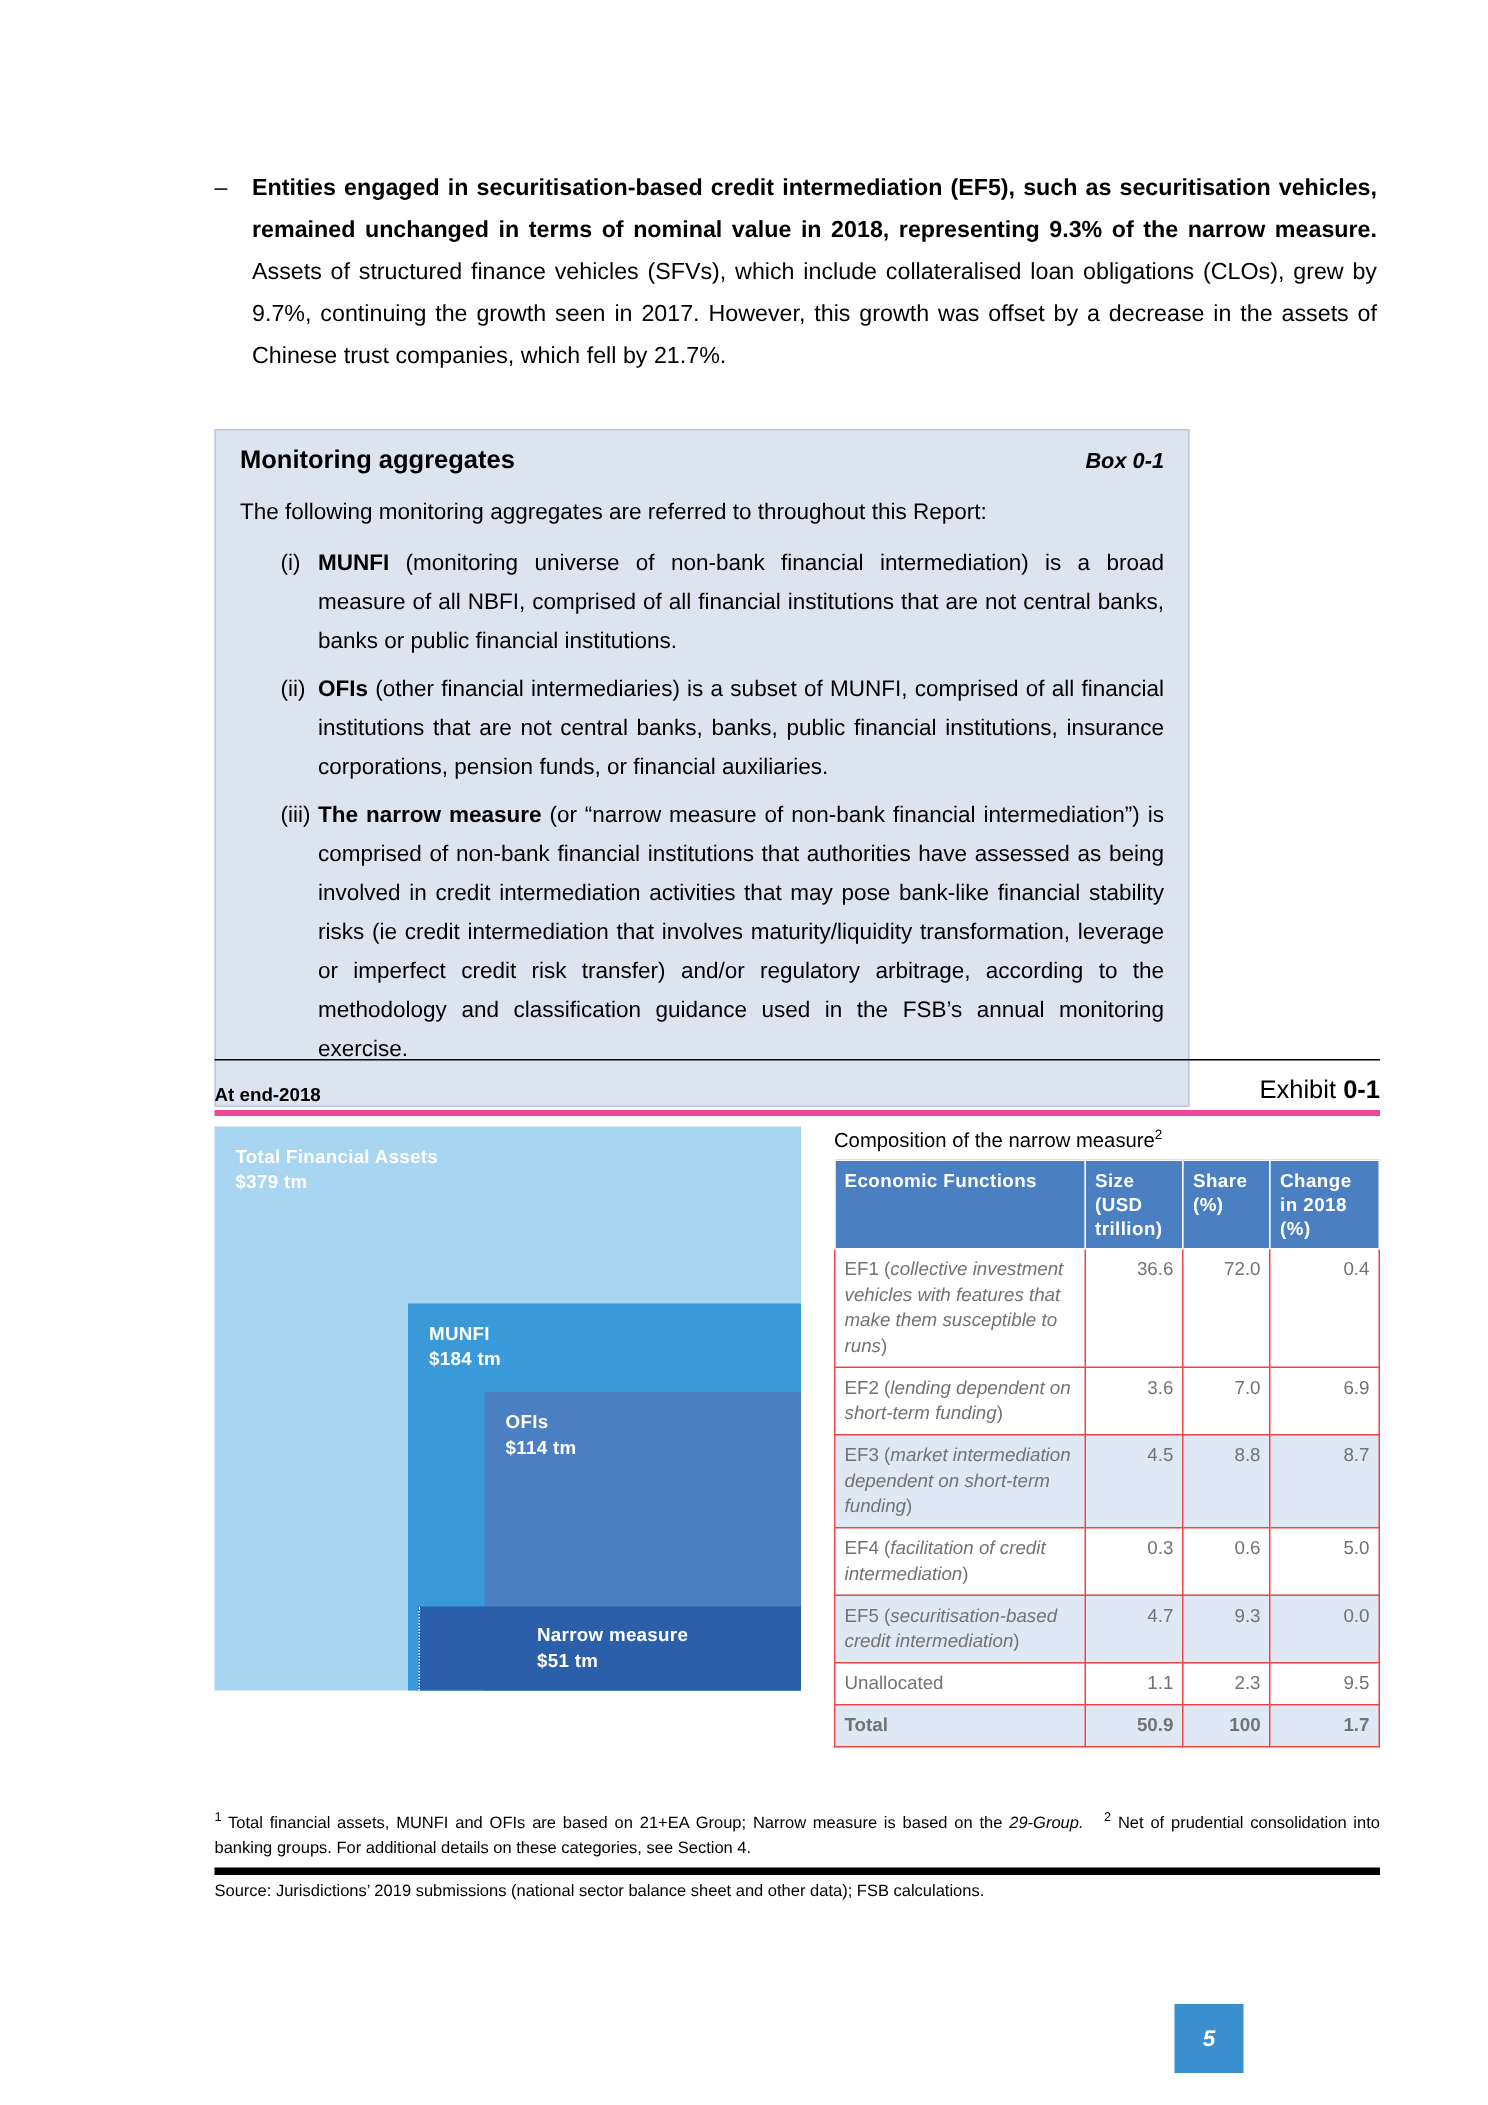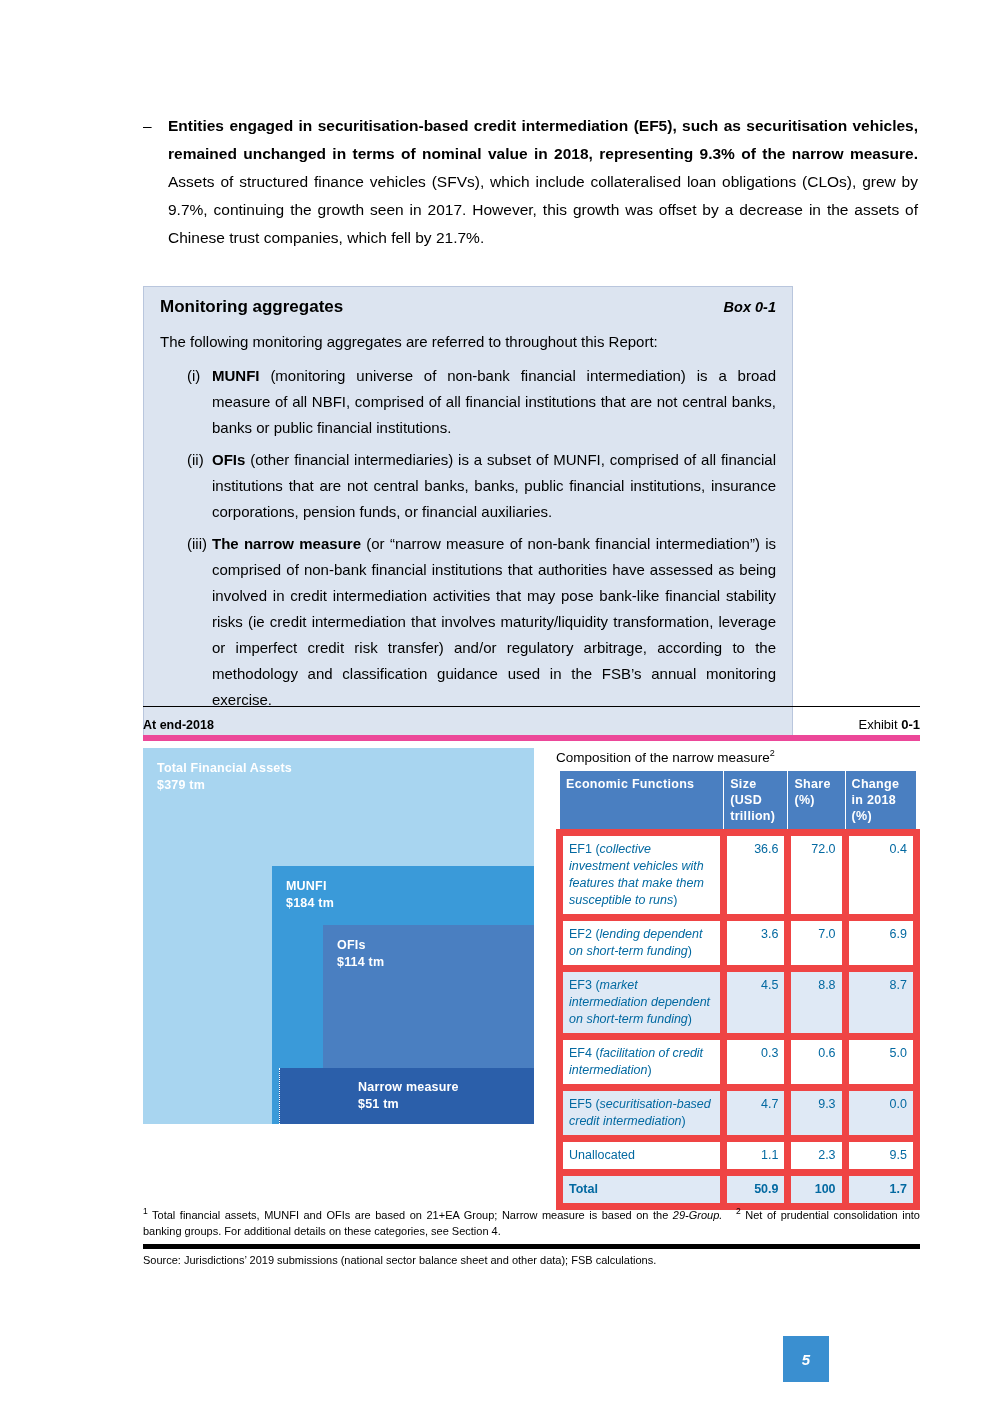--- a/index.html
+++ b/index.html
@@ -121,30 +121,30 @@
   }
   .exhibit-title {
     font-size: 15.5px;
     color: #000;
     margin-bottom: 6px;
   }
   .exhibit-subrow {
     display: flex;
     justify-content: space-between;
     align-items: flex-end;
-    border-bottom: 6px solid #ec4899;
+    border-bottom: 4px solid #ec4899;
     padding-bottom: 3px;
   }
   .exhibit-sub {
     font-size: 12.5px;
     font-weight: bold;
     color: #000;
   }
   .exhibit-num {
-    font-size: 13px;
+    font-size: 17px;
     color: #000;
   }
   .exhibit-num b { font-weight: bold; }
 
   .panes {
     display: flex;
     margin-top: 7px;
   }
   .pane-left {
     width: 391px;
@@ -218,25 +218,25 @@
     font-weight: bold;
     text-align: left;
     vertical-align: top;
     padding: 5px 6px;
     border: 1px solid #ffffff;
     letter-spacing: 0.3px;
     line-height: 16px;
   }
   table.ef th.num { text-align: left; }
   table.ef td {
-    border: 7px solid #ef4444;
+    border: 1px solid #ef4444;
     padding: 5px 6px;
     vertical-align: top;
     line-height: 17px;
-    color: #0369a1;
+    color: #737373;
   }
   table.ef td.num {
     text-align: right;
     white-space: nowrap;
   }
   table.ef tr.alt td {
     background: #dfe9f5;
   }
   table.ef tr.total td {
     background: #dfe9f5;

